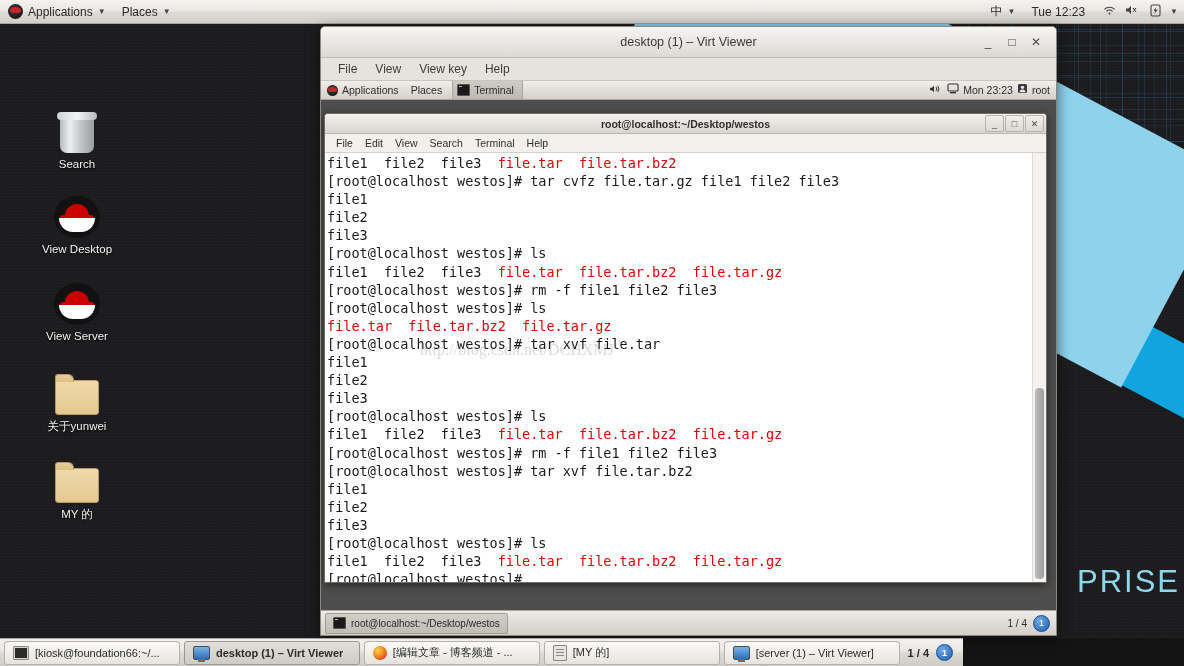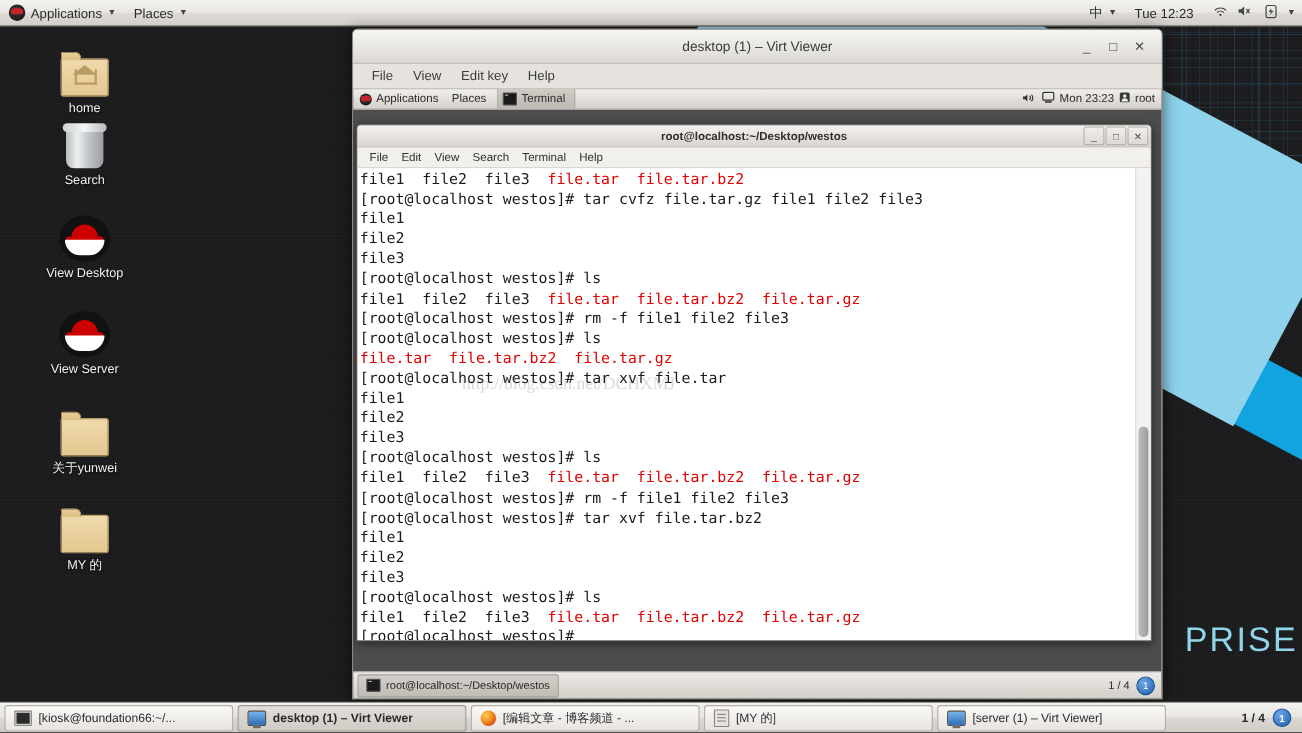--- a/index.html
+++ b/index.html
@@ -324,21 +324,21 @@
   #gtb-right { margin-left: auto; display:flex; align-items:center; gap:6px; padding-right:6px; }
   .wsbadge {
     width: 15px; height: 15px; border-radius: 50%;
     background: radial-gradient(circle at 35% 30%, #6ea8e8, #1e5fae);
     color: #fff; font-size: 9px; display:flex; align-items:center; justify-content:center;
     border: 1px solid #134d92;
   }
 
   
   #host-taskbar {
-    position: absolute; left: 0; bottom: 0; width: 1184px; height: 28px;
+    position: absolute; left: 0; bottom: 0; width: 963px; height: 28px;
     background: linear-gradient(to bottom,#f3f2f0 0%,#e7e5e1 48%,#dbd8d3 52%,#cfccc6 100%);
     border-top: 1px solid #a8a49e;
     display: flex; align-items: center; box-sizing: border-box;
     padding: 0 2px;
     font-size: 11px; color: #2b2b2b;
   }
   .tb-btn {
     display: flex; align-items: center; gap: 6px;
     height: 22px; margin: 0 2px; padding: 0 8px;
     flex: 1 1 0; min-width: 0; max-width: 190px;
@@ -396,28 +396,20 @@
 <div id="screen">
 
   <div id="wallpaper">
     <div id="wp-noise"></div>
     <div id="wp-squares"></div>
     <div class="stripe" id="stripe-dark"></div>
     <div class="stripe" id="stripe-light"></div>
     <div id="wp-word">PRISE</div>
   </div>
 
-  <div class="desk-icon" style="left:22px; top:40px;">
-    <div class="ico">
-      <div class="folder home">
-          <div class="home-roof"></div>
-        </div>
-    </div>
-    <div class="lbl">home</div>
-  </div>
 
   <div class="desk-icon" style="left:22px; top:105px;">
     <div class="ico">
         <div class="trash"></div>
       </div>
     <div class="lbl">Search</div>
   </div>
 
   <div class="desk-icon" style="left:22px; top:277px;">
     <div class="ico">
@@ -505,21 +497,21 @@
       <div class="wbtns">
         <div class="wbtn">_</div>
         <div class="wbtn">□</div>
         <div class="wbtn">✕</div>
       </div>
     </div>
 
     <div id="vv-menubar">
       <div class="mi">File</div>
       <div class="mi">View</div>
-      <div class="mi">Edit key</div>
+      <div class="mi">View key</div>
       <div class="mi">Help</div>
     </div>
 
     <div id="guest">
 
       <div id="guest-panel">
         <div class="gp-item">
           <span class="rh-logo-sm"></span>
           <span>Applications</span>
         </div>

